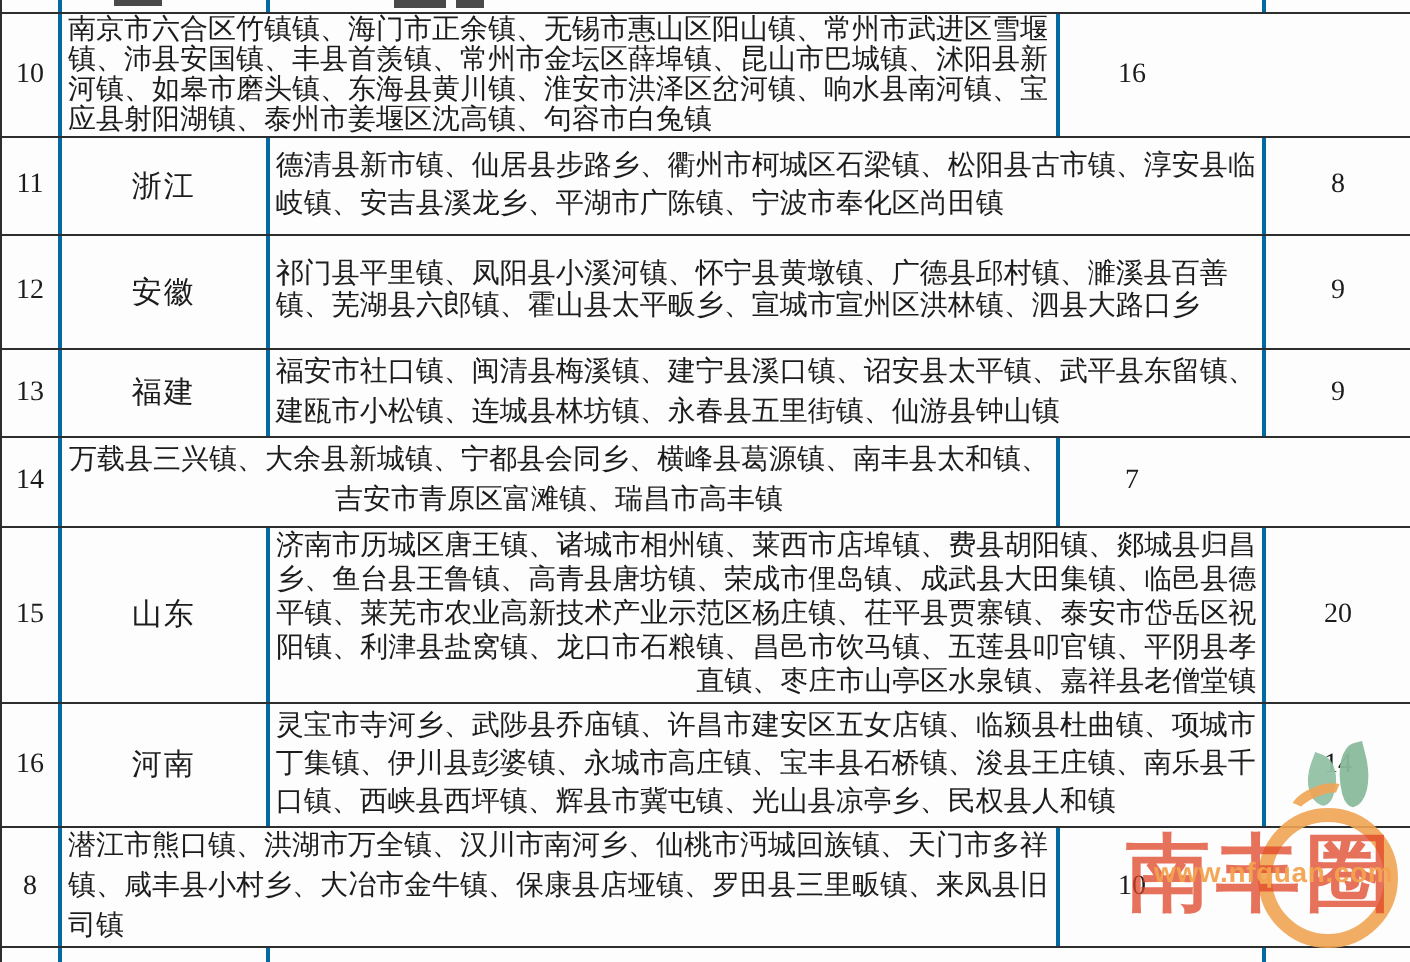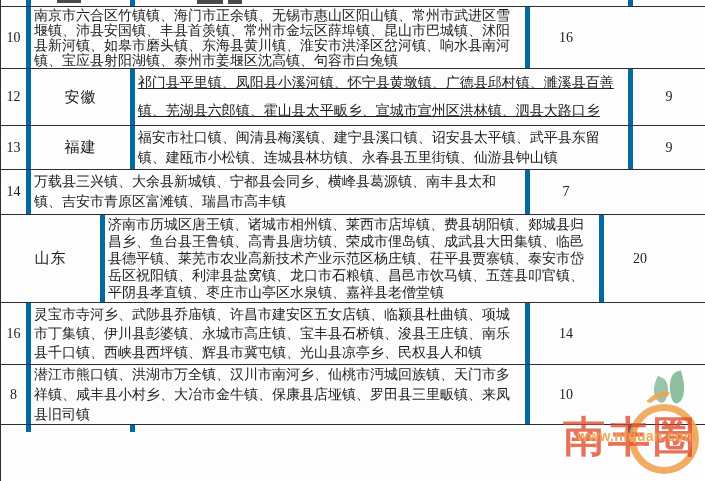--- a/index.html
+++ b/index.html
@@ -9,32 +9,32 @@
     font-family:"Liberation Serif","DejaVu Serif",serif;
     color:#1c1c1c;
   }
   .table{
     position:absolute;left:0;top:0;width:705px;height:481px;
     border-left:1px solid #2e2e2e;
     box-sizing:border-box;
   }
   .row{display:flex;border-bottom:1px solid #2e2e2e;box-sizing:border-box;background:#fdfdfd;}
   .row.partial-bottom{border-bottom:none;}
-  .cell{box-sizing:border-box;border-right:5px solid #0369a1;overflow:hidden;}
+  .cell{box-sizing:border-box;border-right:2px solid #0369a1;overflow:hidden;}
   .cell.no{width:30px;display:flex;align-items:center;justify-content:center;font-size:14px;}
   .cell.prov{width:104px;display:flex;align-items:center;justify-content:center;font-size:15px;letter-spacing:1px;}
   .cell.towns{width:499px;display:flex;align-items:center;font-size:14px;padding:0 3px;}
   .cell.count{width:72px;display:flex;align-items:center;justify-content:center;font-size:14px;border-right:none;}
   .r-top{height:7px;}
   .r10{height:62px;} .r10 .towns div{line-height:15px;}
   .r11{height:49px;} .r11 .towns div{line-height:19px;}
-  .r12{height:57px;} .r12 .towns div{line-height:28px;text-decoration:underline;}
+  .r12{height:57px;} .r12 .towns div{line-height:16px;}
   .r13{height:44px;} .r13 .towns div{line-height:20px;}
-  .r14{height:45px;} .r14 .towns div{line-height:20px;}
-  .r15{height:88px;} .r15 .towns div{line-height:17px;}
+  .r14{height:45px;} .r14 .towns div{line-height:20px;text-align:center;}
+  .r15{height:88px;} .r15 .towns div{line-height:17px;text-align:right;}
   .r16{height:62px;} .r16 .towns div{line-height:19px;}
   .r17{height:60px;} .r17 .towns div{line-height:20px;}
   .r-bottom{height:7px;}
 
   .frag{position:absolute;background:#4a4a4a;}
   .frag.f1{left:57px;top:0;width:24px;height:3px;}
   .frag.f2{left:197px;top:0;width:26px;height:4px;}
   .frag.f3{left:228px;top:0;width:14px;height:4px;}
 
   
@@ -63,20 +63,34 @@
         <span>10</span>
       </div>
     <div class="cell towns">
         <div>南京市六合区竹镇镇、海门市正余镇、无锡市惠山区阳山镇、常州市武进区雪堰镇、沛县安国镇、丰县首羡镇、常州市金坛区薛埠镇、昆山市巴城镇、沭阳县新河镇、如皋市磨头镇、东海县黄川镇、淮安市洪泽区岔河镇、响水县南河镇、宝应县射阳湖镇、泰州市姜堰区沈高镇、句容市白兔镇</div>
       </div>
     <div class="cell count">
         <span>16</span>
       </div>
   </div>
 
+  <div class="row r11">
+    <div class="cell no">
+        <span>11</span>
+      </div>
+    <div class="cell prov">
+        <span>浙江</span>
+      </div>
+    <div class="cell towns">
+        <div>德清县新市镇、仙居县步路乡、衢州市柯城区石梁镇、松阳县古市镇、淳安县临岐镇、安吉县溪龙乡、平湖市广陈镇、宁波市奉化区尚田镇</div>
+      </div>
+    <div class="cell count">
+        <span>8</span>
+      </div>
+  </div>
 
   <div class="row r12">
     <div class="cell no">
         <span>12</span>
       </div>
     <div class="cell prov">
         <span>安徽</span>
       </div>
     <div class="cell towns">
         <div>祁门县平里镇、凤阳县小溪河镇、怀宁县黄墩镇、广德县邱村镇、濉溪县百善镇、芜湖县六郎镇、霍山县太平畈乡、宣城市宣州区洪林镇、泗县大路口乡</div>
@@ -107,34 +121,40 @@
       </div>
     <div class="cell towns">
         <div>万载县三兴镇、大余县新城镇、宁都县会同乡、横峰县葛源镇、南丰县太和镇、吉安市青原区富滩镇、瑞昌市高丰镇</div>
       </div>
     <div class="cell count">
         <span>7</span>
       </div>
   </div>
 
   <div class="row r15">
+    <div class="cell no">
+        <span>15</span>
+      </div>
     <div class="cell prov">
         <span>山东</span>
       </div>
     <div class="cell towns">
         <div>济南市历城区唐王镇、诸城市相州镇、莱西市店埠镇、费县胡阳镇、郯城县归昌乡、鱼台县王鲁镇、高青县唐坊镇、荣成市俚岛镇、成武县大田集镇、临邑县德平镇、莱芜市农业高新技术产业示范区杨庄镇、茌平县贾寨镇、泰安市岱岳区祝阳镇、利津县盐窝镇、龙口市石粮镇、昌邑市饮马镇、五莲县叩官镇、平阴县孝直镇、枣庄市山亭区水泉镇、嘉祥县老僧堂镇</div>
       </div>
     <div class="cell count">
         <span>20</span>
       </div>
   </div>
 
   <div class="row r16">
     <div class="cell no">
         <span>16</span>
+      </div>
+    <div class="cell prov">
+        <span>河南</span>
       </div>
     <div class="cell towns">
         <div>灵宝市寺河乡、武陟县乔庙镇、许昌市建安区五女店镇、临颍县杜曲镇、项城市丁集镇、伊川县彭婆镇、永城市高庄镇、宝丰县石桥镇、浚县王庄镇、南乐县千口镇、西峡县西坪镇、辉县市冀屯镇、光山县凉亭乡、民权县人和镇</div>
       </div>
     <div class="cell count">
         <span>14</span>
       </div>
   </div>
 
   <div class="row r17">

